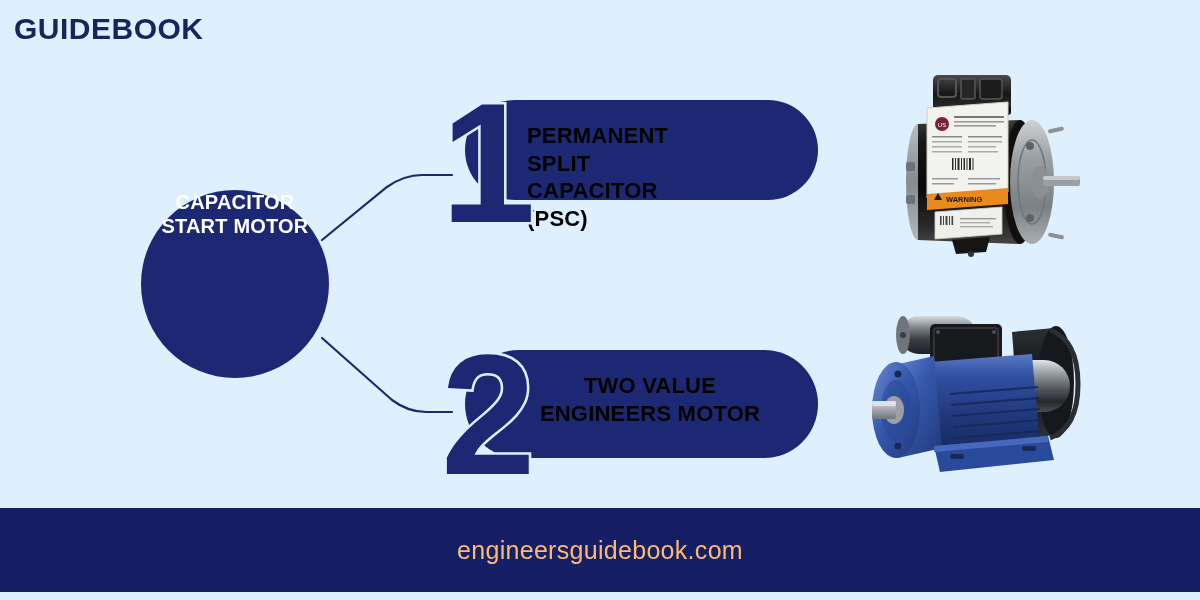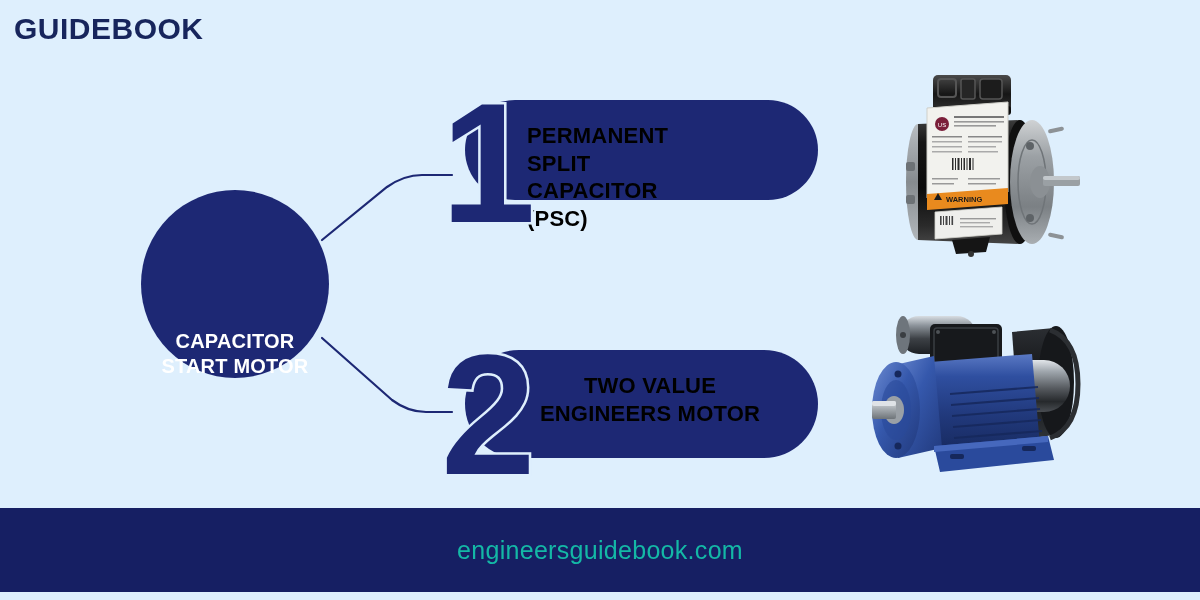--- a/index.html
+++ b/index.html
@@ -41,21 +41,21 @@
   
   #center-node {
     position: absolute;
     left: 141px;
     top: 190px;
     width: 188px;
     height: 188px;
     border-radius: 50%;
     background: #1d2874;
     display: flex;
-    align-items: flex-end;
+    align-items: flex-start;
     justify-content: center;
     text-align: center;
   }
   #center-node .center-label {
     color: #ffffff;
     font-size: 20px;
     font-weight: bold;
     line-height: 1.22;
     letter-spacing: 0.2px;
     white-space: pre-line;
@@ -121,21 +121,21 @@
     left: 0;
     top: 508px;
     width: 1200px;
     height: 84px;
     background: #161f63;
     display: flex;
     align-items: center;
     justify-content: center;
   }
   #footer-bar .footer-text {
-    color: #14b8a6;
+    color: #fdba74;
     font-size: 25px;
     letter-spacing: 0.3px;
   }
 </style>
 </head>
 <body>
 
 <div id="logo">
   <div class="logo-main">GUIDEBOOK</div>
 </div>

